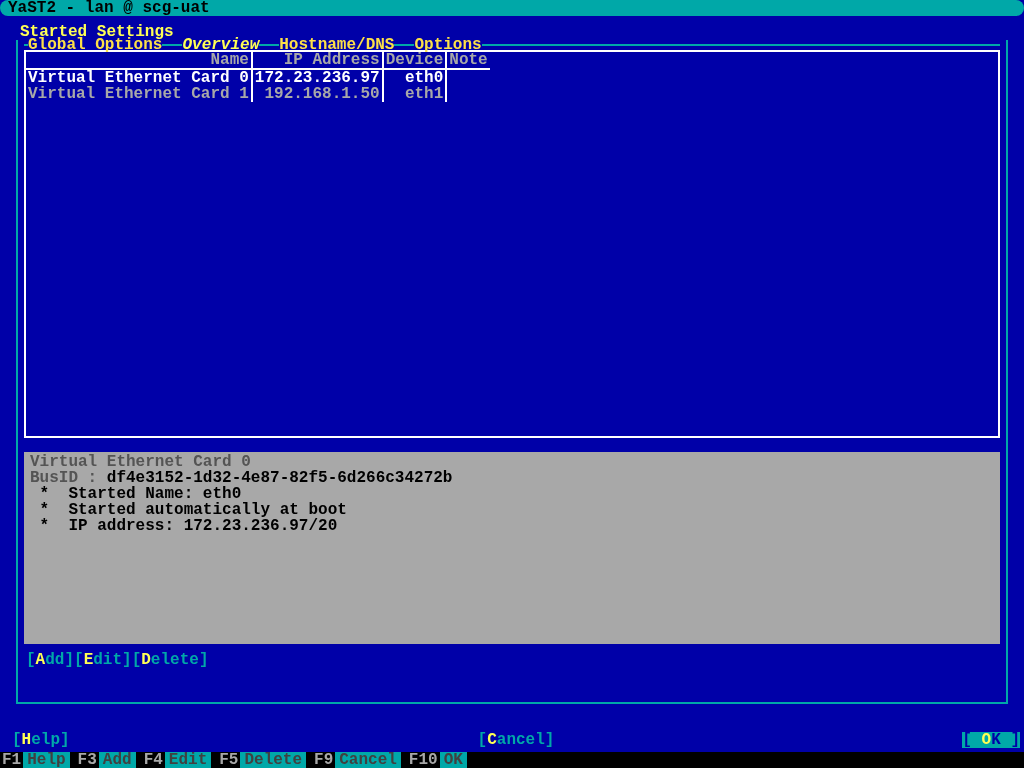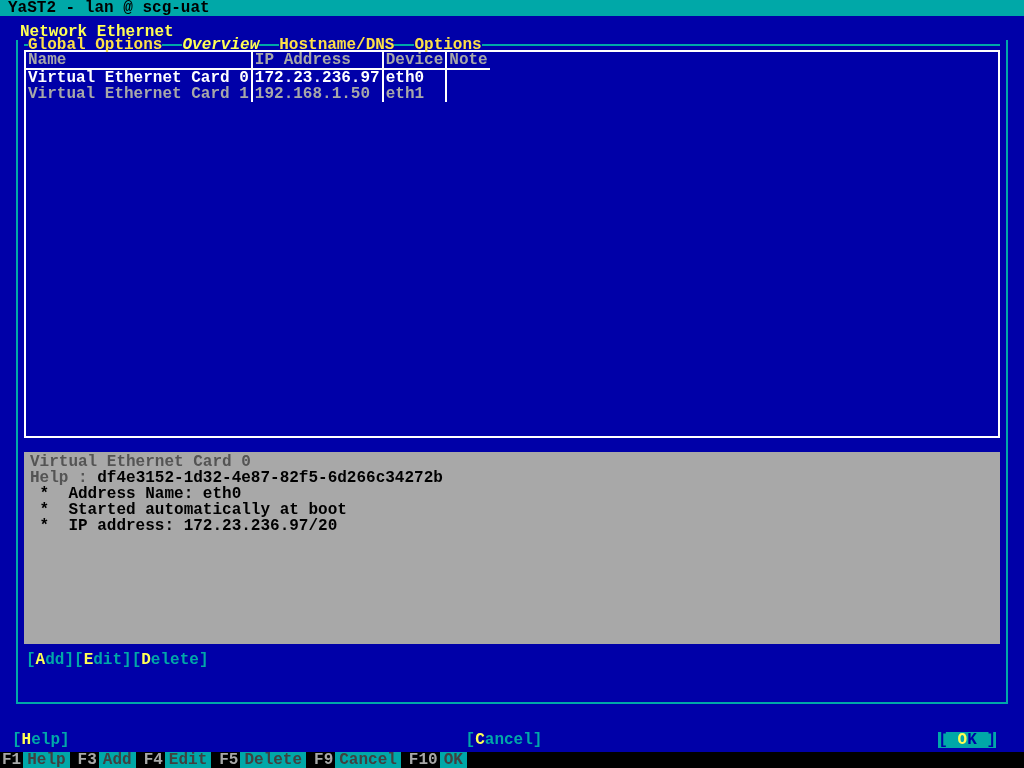--- a/index.html
+++ b/index.html
@@ -10,20 +10,21 @@
     line-height: 16px;
     font-weight: bold;
     background: #0000a8;
     color: #a8a8a8;
   }
   .titlebar {
     background: #00a8a8;
     color: #000000;
     height: 16px;
     padding-left: 8px;
+    border-radius: 8px;
   }
   .content {
     position: relative;
     padding: 8px 16px 0 16px;
     height: 736px;
   }
   .page-title {
     color: #ffff54;
     margin-bottom: 0;
     padding-left: 4px;
@@ -79,21 +80,21 @@
     padding: 0;
     color: #ffffff;
     margin-top: 4px;
     overflow: hidden;
   }
   table.dev {
     border-collapse: collapse;
     color: #a8a8a8;
   }
   table.dev th, table.dev td {
-    text-align: left;
+    text-align: right;
     font-weight: bold;
     border-left: 2px solid #ffffff;
     padding: 0 2px;
     white-space: pre;
     color: #a8a8a8;
     height: 16px;
     margin-left: 48px;
   }
   table.dev th:first-child, table.dev td:first-child { border-left: none; }
   table.dev th { color: #a8a8a8; border-bottom: 2px solid #ffffff; }
@@ -113,21 +114,21 @@
     color: #00a8a8;
     margin-top: 8px;
     padding-left: 2px;
     white-space: pre;
   }
   .action-row .y { color: #ffff54; }
 
   .bottom-row {
     position: absolute;
     left: 12px;
-    right: 28px;
+    right: 4px;
     bottom: 4px;
     display: flex;
     justify-content: space-between;
     color: #00a8a8;
   }
   .bottom-row .ok {
     background: #00a8a8;
     color: #0000a8;
   }
   .bottom-row .ok .y { color: #ffff54; }
@@ -142,21 +143,21 @@
   .fkeys .key { background:#000000; color:#a8a8a8; padding:0 2px; }
   .fkeys .act { background:#00a8a8; color:#404040; padding:0 4px; margin-right: 6px;}
 </style>
 </head>
 <body>
 
 <div class="titlebar">YaST2 - lan @ scg-uat</div>
 
 <div class="content">
 
-  <div class="page-title">Network Ethernet</div>
+  <div class="page-title">Started Settings</div>
 
   <div class="outer-frame">
     <div class="frame-top">
       <div class="lead"></div>
       <span class="lbl">Global Options</span>
       <div class="sep"></div>
       <span class="lbl lbl-sel">Overview</span>
       <div class="sep"></div>
       <span class="lbl">Hostname/DNS</span>
       <div class="sep"></div>
@@ -184,22 +185,22 @@
           <td>192.168.1.50</td>
           <td>eth1</td>
           <td></td>
         </tr>
       </tbody>
         </table>
     </div>
 
     <div class="detail-frame">
       <div><span class="dim">Virtual Ethernet Card 0</span></div>
-      <div><span class="dim">Help : </span><span>df4e3152-1d32-4e87-82f5-6d266c34272b</span></div>
-      <div>&nbsp;*&nbsp;&nbsp;<span>Address Name: eth0</span></div>
+      <div><span class="dim">BusID : </span><span>df4e3152-1d32-4e87-82f5-6d266c34272b</span></div>
+      <div>&nbsp;*&nbsp;&nbsp;<span>Started Name: eth0</span></div>
       <div>&nbsp;*&nbsp;&nbsp;<span>Started automatically at boot</span></div>
       <div>&nbsp;*&nbsp;&nbsp;<span>IP address: 172.23.236.97/20</span></div>
     </div>
 
     <div class="action-row">[<span class="y">A</span><span>dd</span>][<span class="y">E</span><span>dit</span>][<span><span class="y">D</span>elete</span>]</div>
 
   </div>
 
   <div class="bottom-row">
     <span>[<span class="y">H</span>elp]</span>

